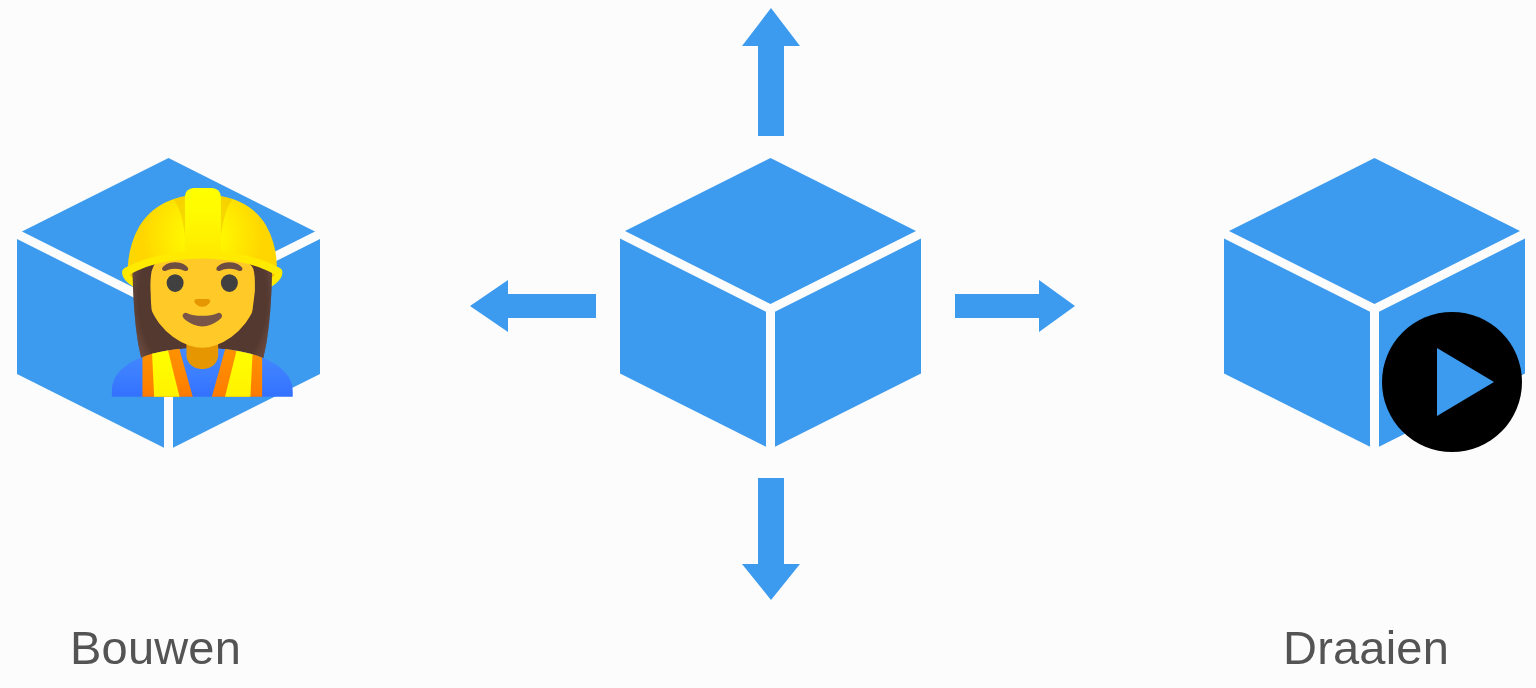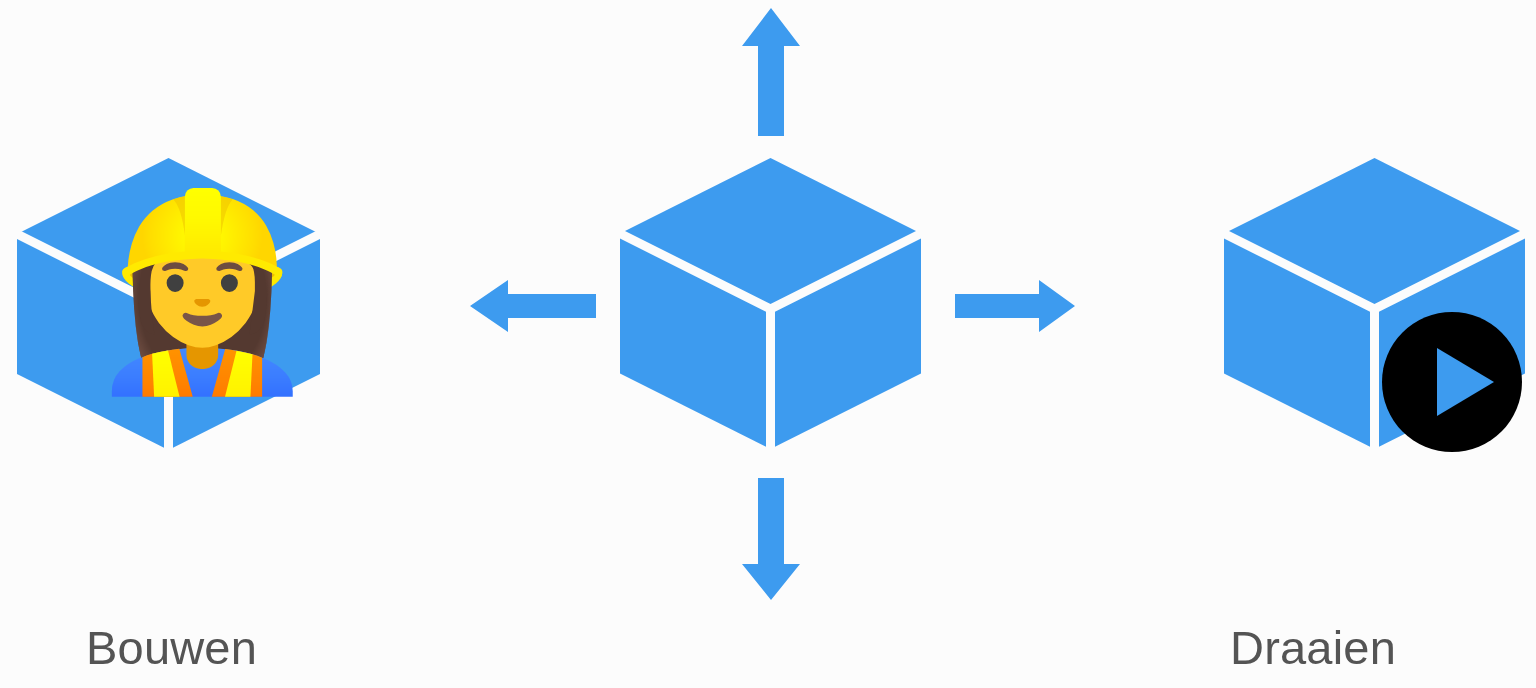--- a/index.html
+++ b/index.html
@@ -54,23 +54,23 @@
   
   .label {
     position: absolute;
     color: #545454;
     font-size: 47px;
     font-weight: 400;
     letter-spacing: 0.2px;
     white-space: nowrap;
     font-family: "Liberation Sans", sans-serif;
   }
-  #label-build  { left: 86px;  top: 620px; }
+  #label-build  { left: 70px;  top: 620px; }
   #label-dist   { left: 630px; top: 620px; }
-  #label-rotate { left: 1230px; top: 620px; }
+  #label-rotate { left: 1283px; top: 620px; }
 </style>
 </head>
 <body>
 
 <div id="stage">
 
   <div class="cube-wrap" style="left:17px; top:158px;">
     <svg class="cube-svg" width="303" height="292" viewBox="0 0 303 292">
 
       <polygon points="151.5,0 303,76 151.5,152 0,76" fill="#3d9bef"></polygon>

